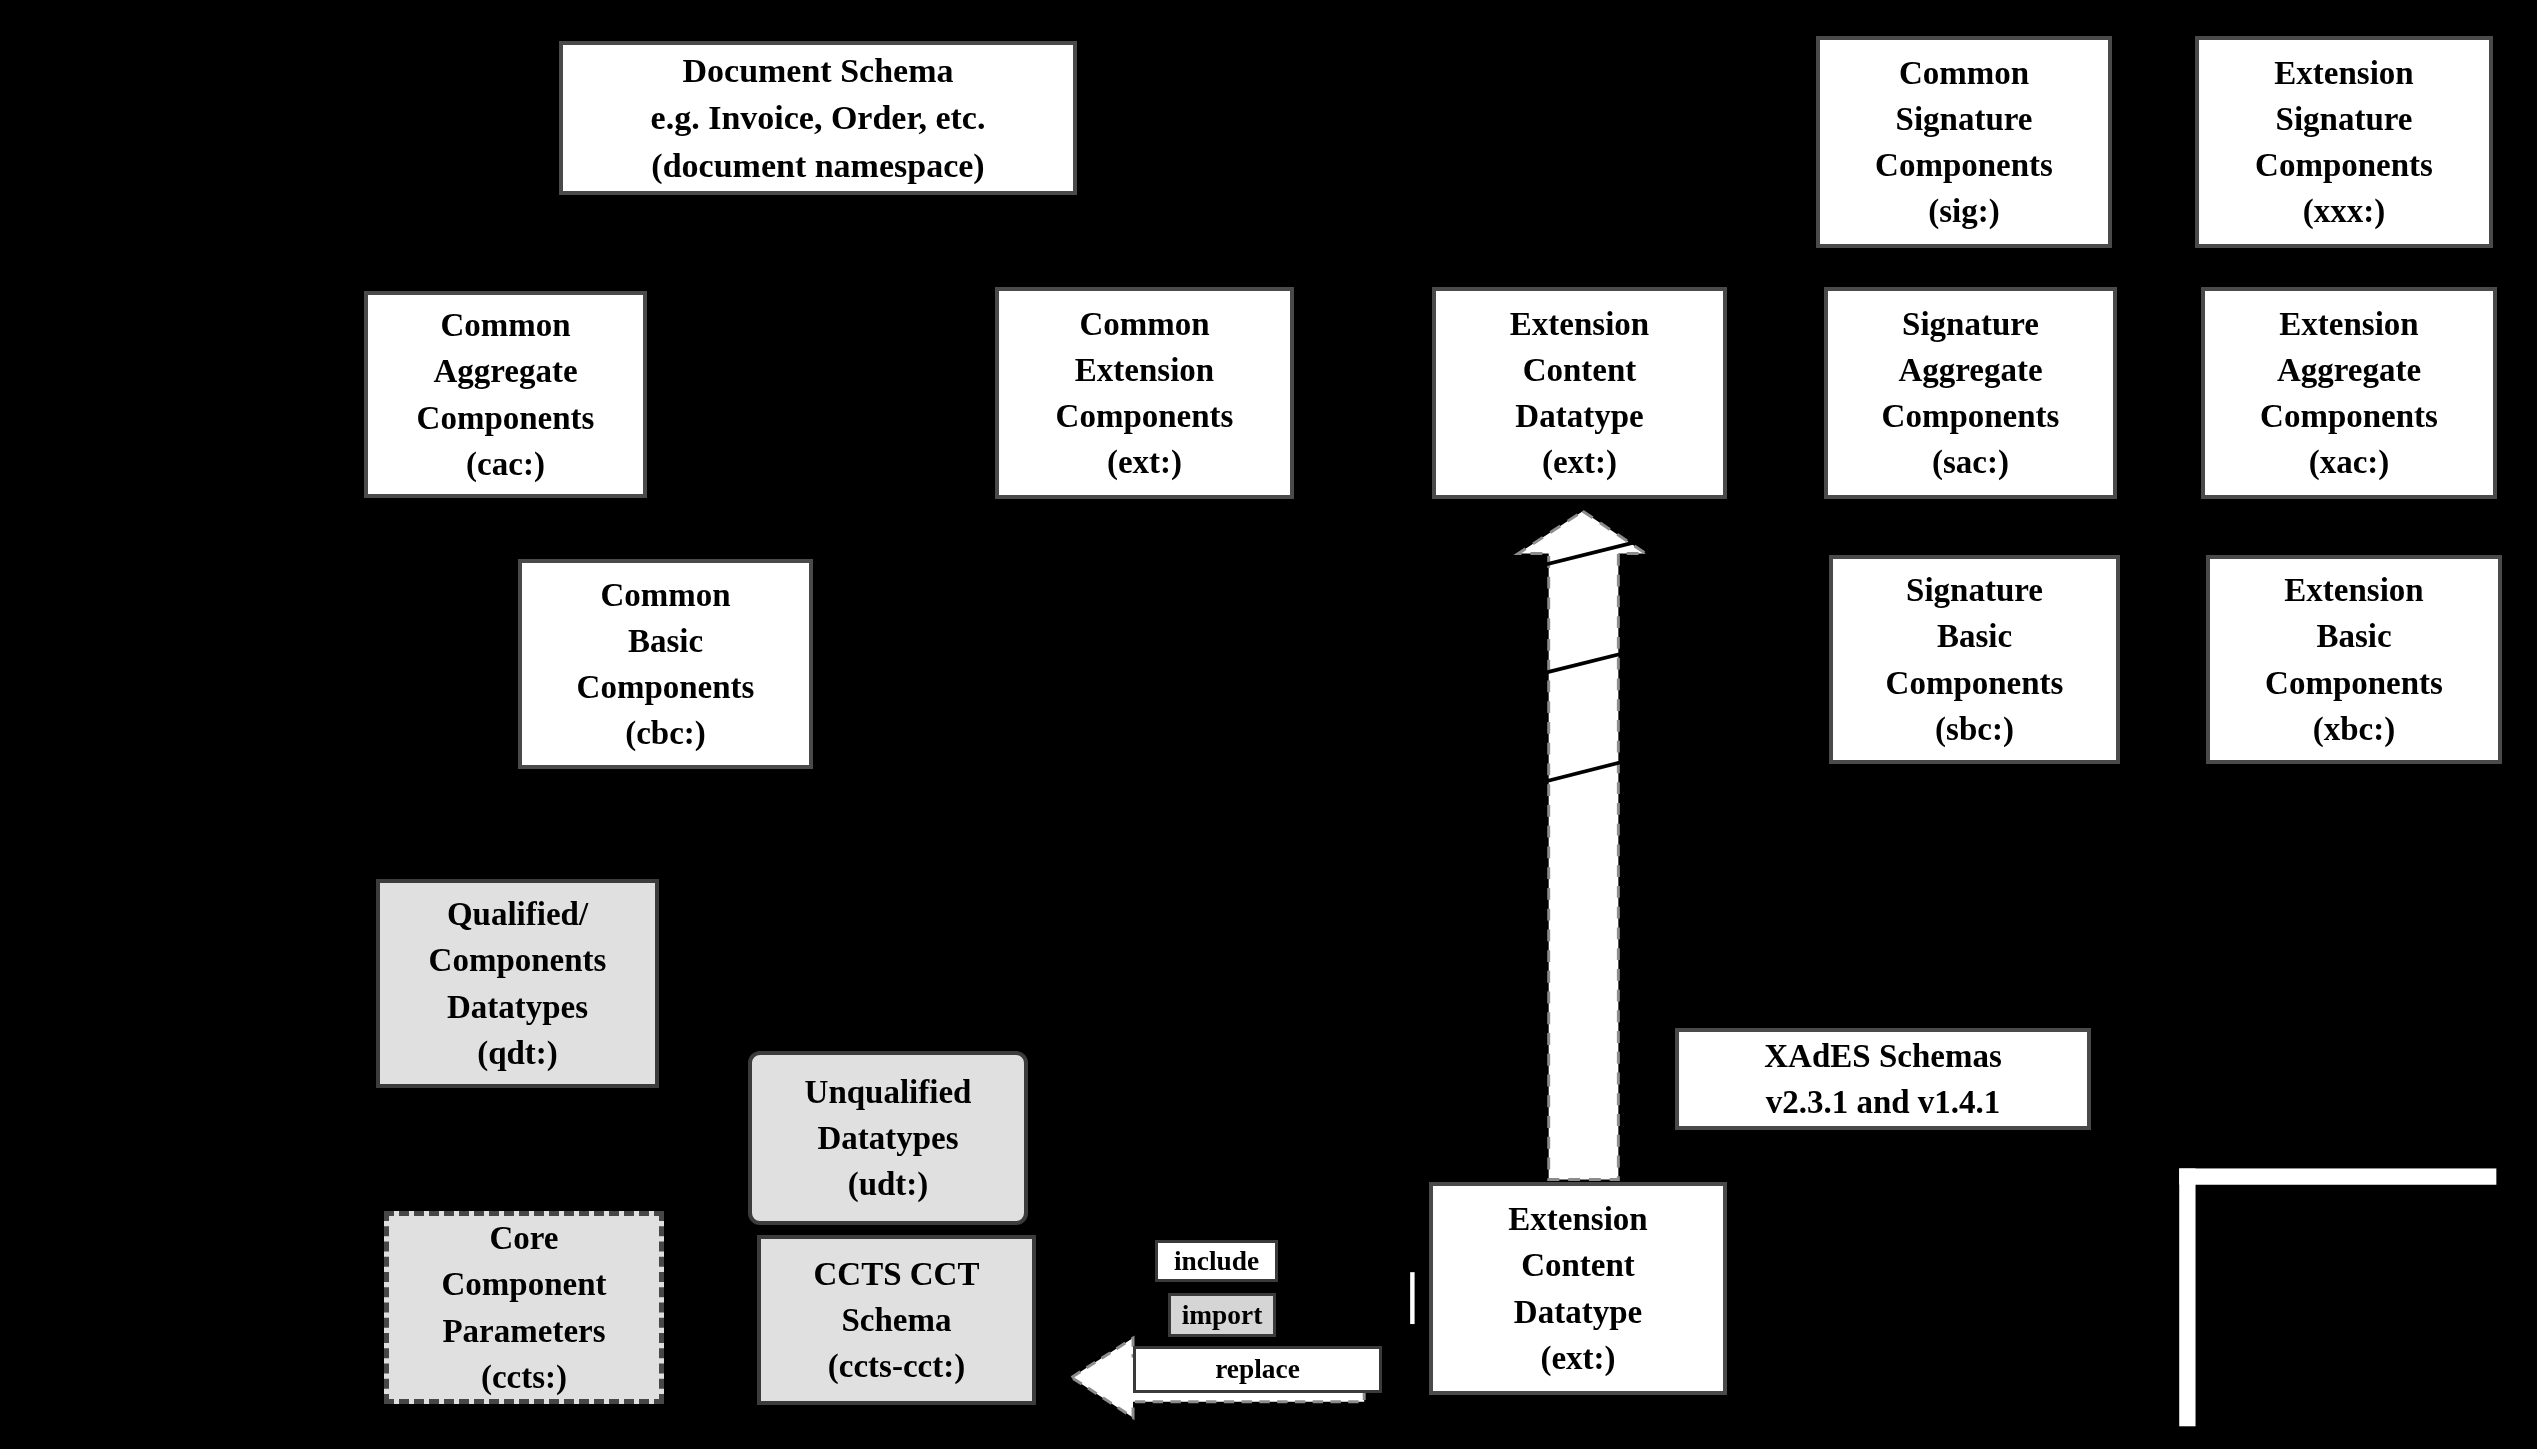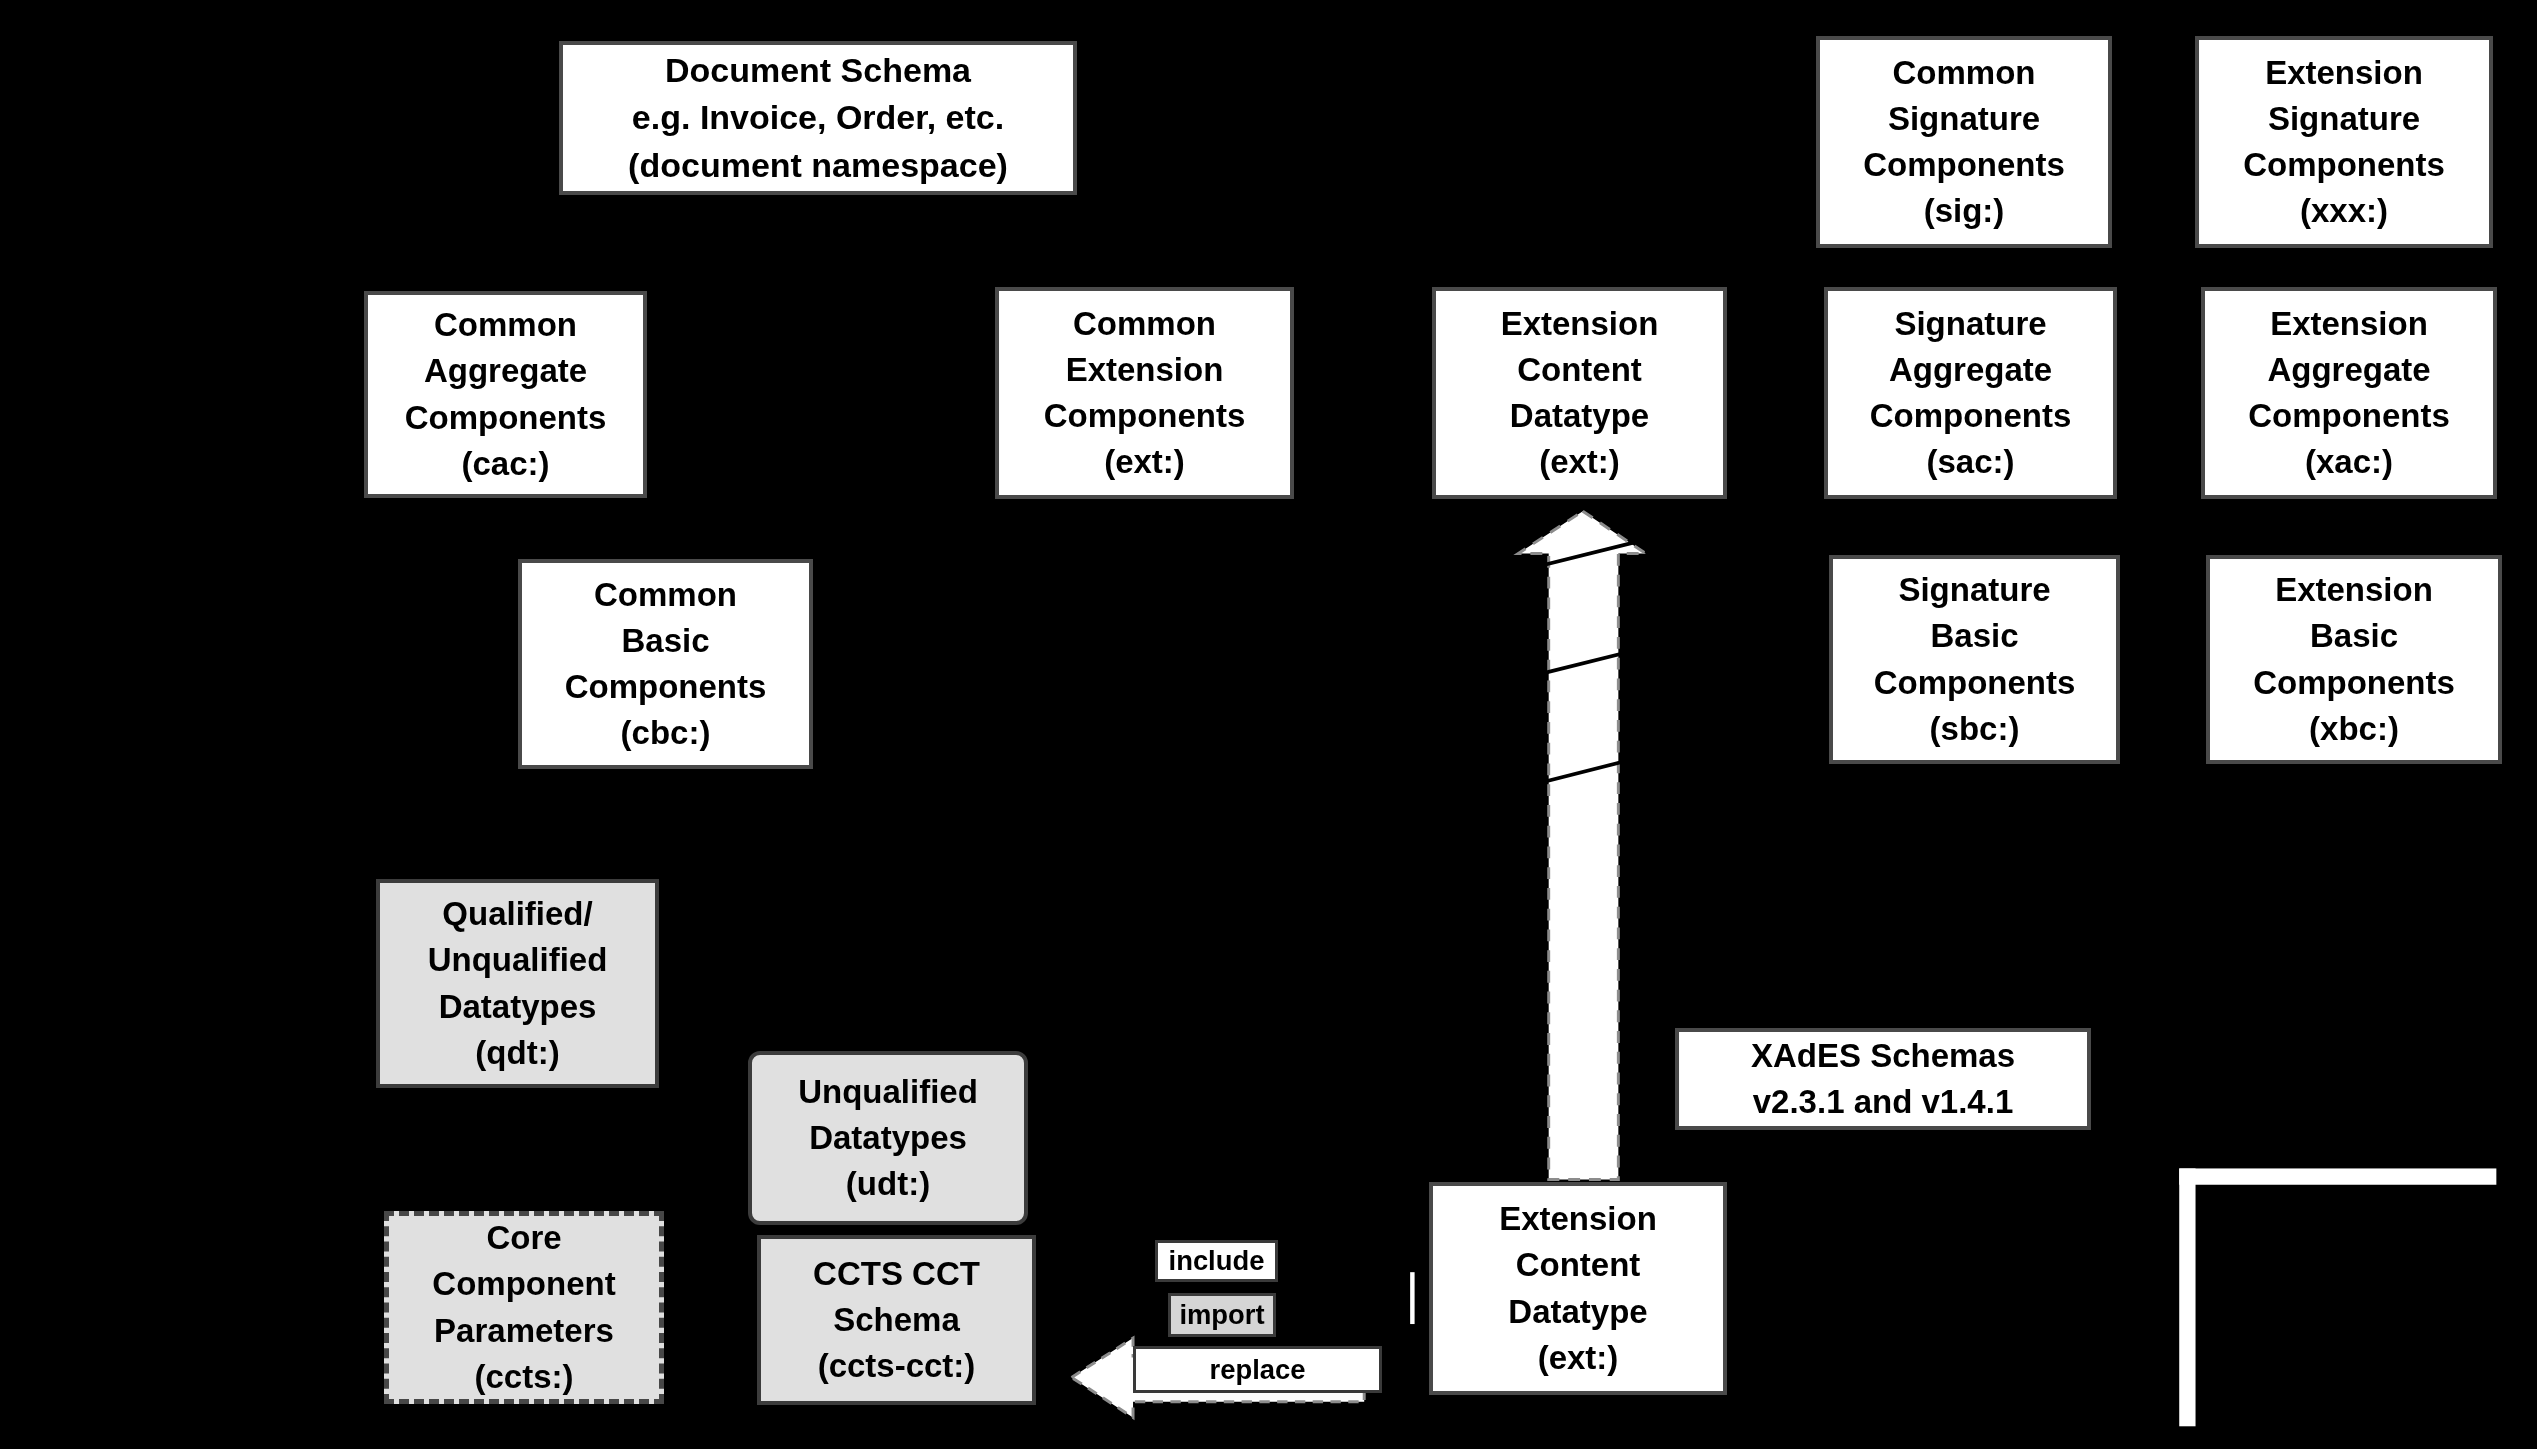--- a/index.html
+++ b/index.html
@@ -6,21 +6,21 @@
     margin: 0;
     padding: 0;
     background: #000;
   }
   #canvas {
     position: relative;
     width: 2538px;
     height: 1450px;
     background: #000000;
     overflow: hidden;
-    font-family: Liberation Sans, sans-serif;
+    font-family: Liberation Serif, serif;
     font-weight: bold;
     color: #000;
   }
   .box {
     position: absolute;
     display: flex;
     align-items: center;
     justify-content: center;
     text-align: center;
     white-space: pre-line;
@@ -130,21 +130,21 @@
 Basic
 Components
 (sbc:)</div>
 
   <div class="box white" style="left:2206px; top:555px; width:296px; height:209px;">Extension
 Basic
 Components
 (xbc:)</div>
 
   <div class="box gray" style="left:376px; top:879px; width:283px; height:209px;">Qualified/
-Unqualified
+Components
 Datatypes
 (qdt:)</div>
 
   <div class="box gray" style="left:748px; top:1051px; width:280px; height:174px;border-radius:12px;">Unqualified
 Datatypes
 (udt:)</div>
 
 
   <div class="box white" style="left:1675px; top:1028px; width:416px; height:102px;">XAdES Schemas
 v2.3.1 and v1.4.1</div>

